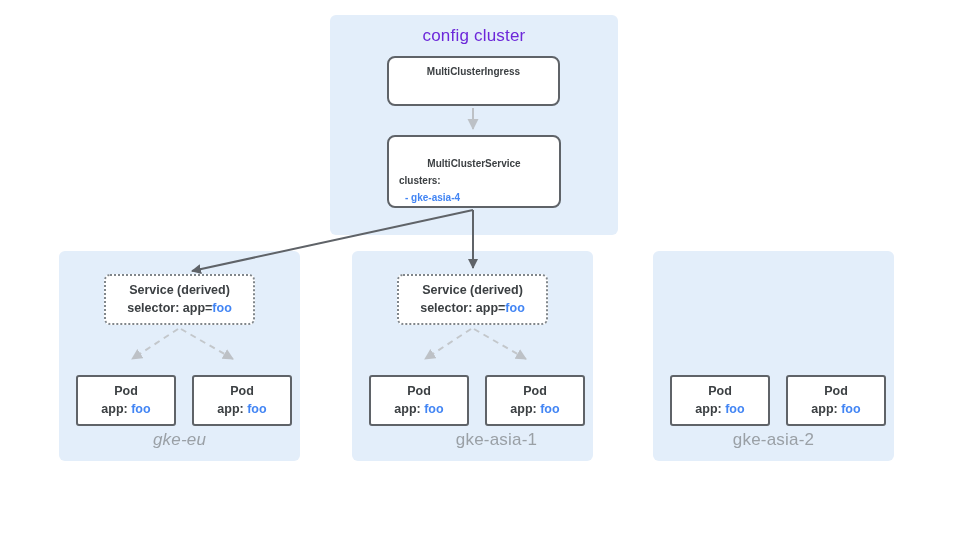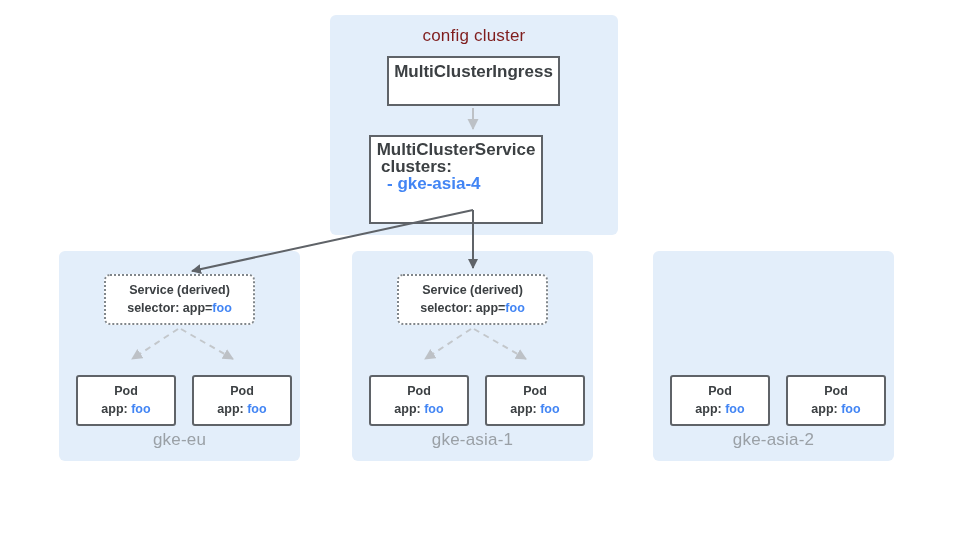--- a/index.html
+++ b/index.html
@@ -24,53 +24,53 @@
   #panel-eu     { left: 59px;  top: 251px; width: 241px; height: 210px; }
   #panel-asia1  { left: 352px; top: 251px; width: 241px; height: 210px; }
   #panel-asia2  { left: 653px; top: 251px; width: 241px; height: 210px; }
 
   .panel-title {
     position: absolute;
     top: 26px;
     left: 0;
     width: 100%;
     text-align: center;
-    color: #7f1d1d;
+    color: #6d28d9;
     font-size: 17px;
     letter-spacing: 0.2px;
   }
   .cluster-label {
     position: absolute;
     top: 430px;
     text-align: center;
     color: #9aa0a6;
     font-size: 17px;
     letter-spacing: 0.2px;
   }
-  #label-eu    { left: 59px;  width: 241px; }
-  #label-asia1 { left: 352px; width: 241px; }
+  #label-eu    { left: 59px;  width: 241px; font-style: italic; }
+  #label-asia1 { left: 336px; width: 241px; padding-left: 40px; }
   #label-asia2 { left: 653px; width: 241px; }
 
   .box {
     position: absolute;
     box-sizing: border-box;
     background: #ffffff;
     border: 2px solid #5f6368;
-    border-radius: 0;
+    border-radius: 8px;
     color: #3c4043;
-    font-size: 17px;
+    font-size: 10px;
     font-weight: bold;
     line-height: 18px;
   }
   .box .line { text-align: center; }
   .blue { color: #4285f4; }
 
   #box-mci { left: 387px; top: 56px; width: 173px; height: 50px; padding-top: 5px; }
 
-  #box-mcs { left: 369px; top: 135px; width: 174px; height: 89px; padding-top: 4px; line-height: 17px; }
+  #box-mcs { left: 387px; top: 135px; width: 174px; height: 73px; padding-top: 18px; line-height: 17px; }
   #box-mcs .line-left   { text-align: left; padding-left: 10px; }
   #box-mcs .line-indent { text-align: left; padding-left: 16px; }
 
   .service-box {
     position: absolute;
     box-sizing: border-box;
     background: #ffffff;
     border: 2px dotted #80868b;
     border-radius: 6px;
     color: #3c4043;

